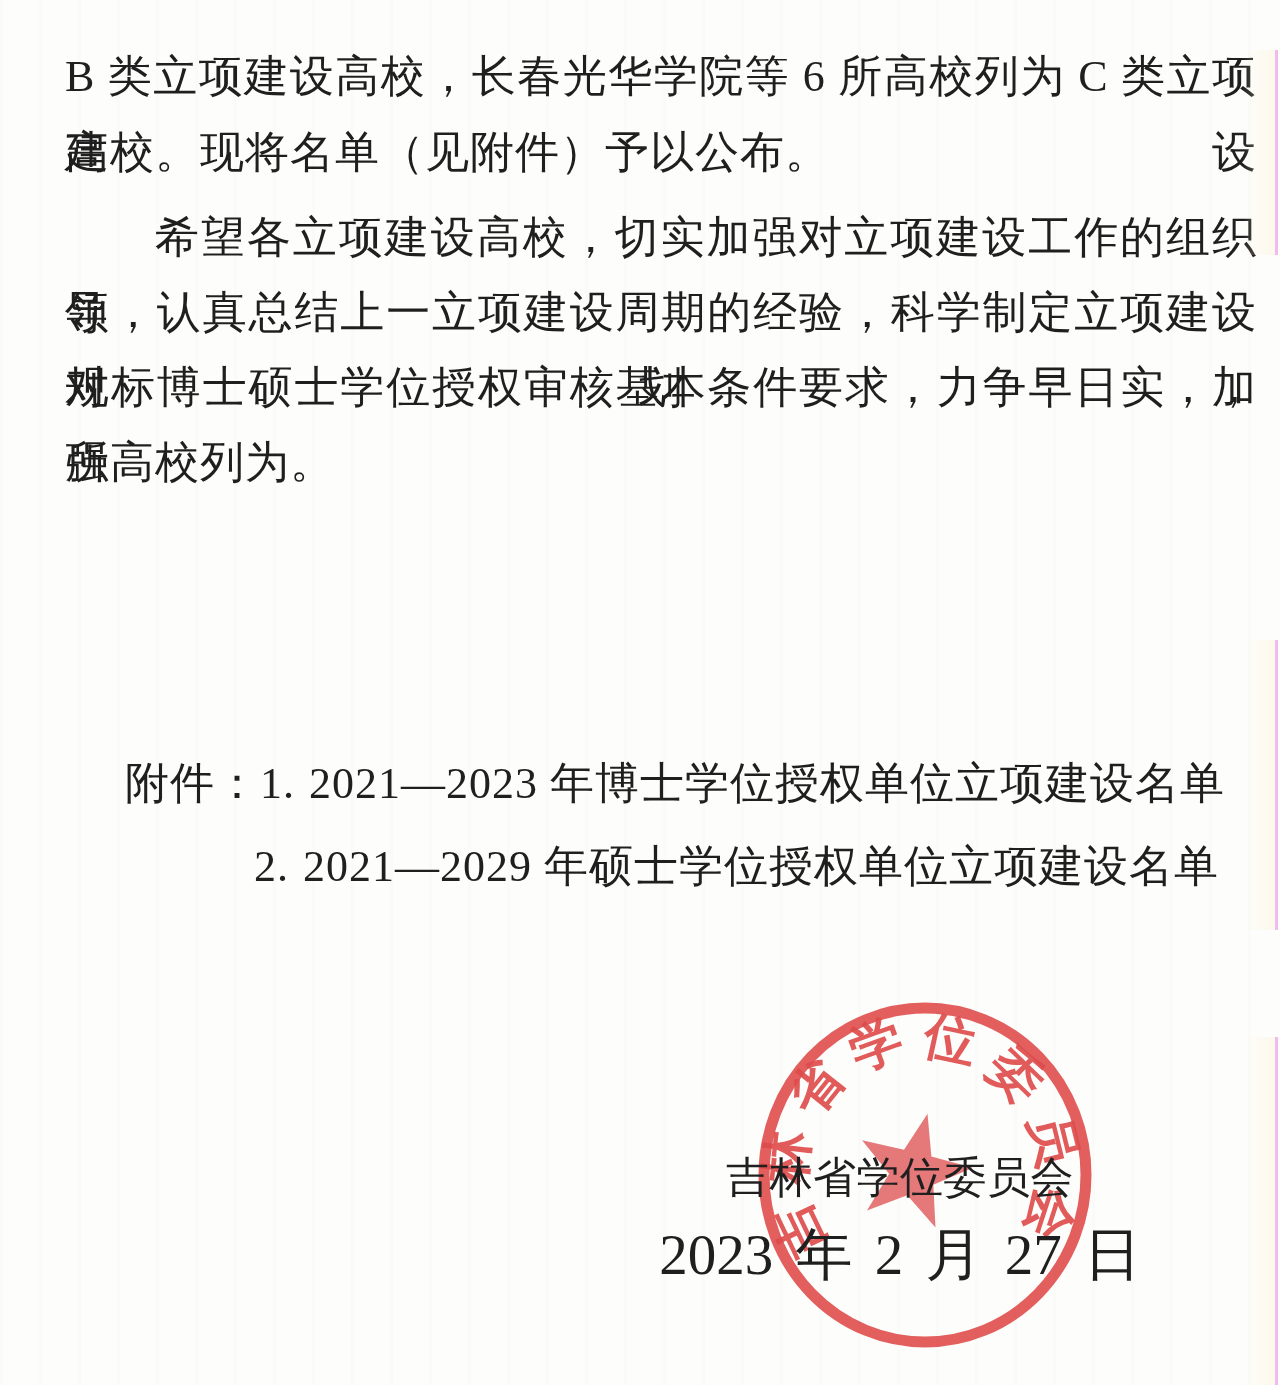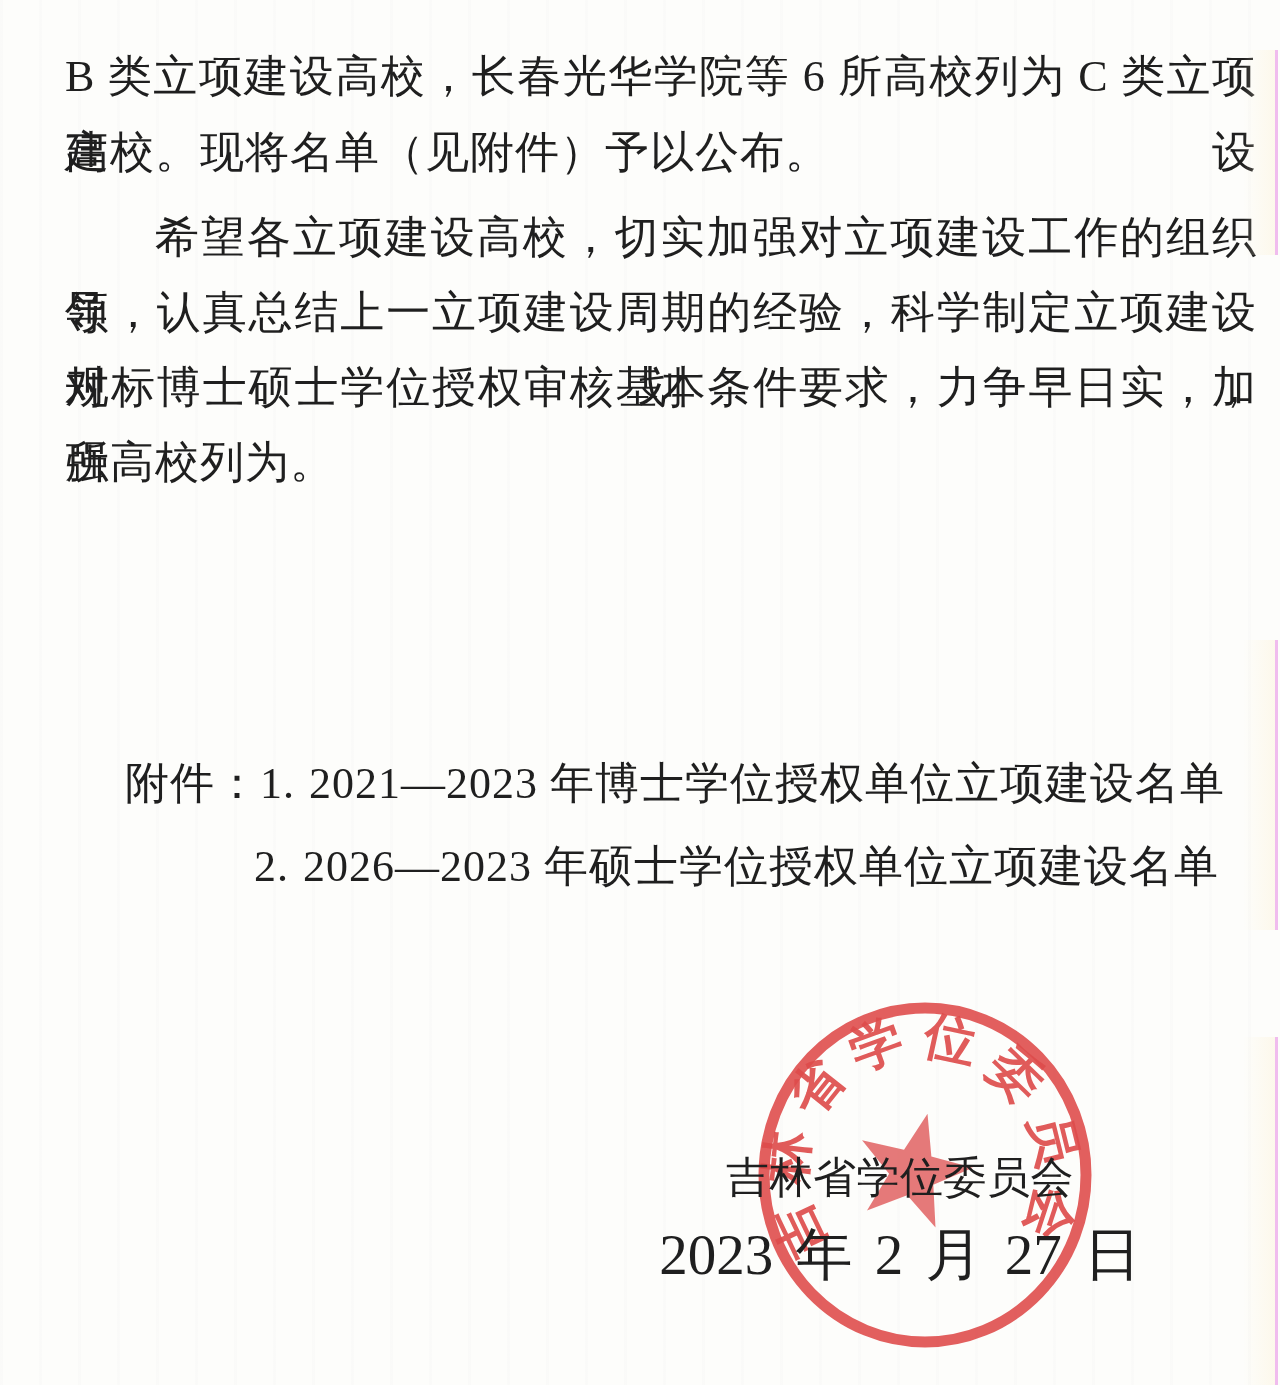--- a/index.html
+++ b/index.html
@@ -83,21 +83,21 @@
   <div class="tline">导，认真总结上一立项建设周期的经验，科学制定立项建设规划，</div>
   <div class="tline">对标博士硕士学位授权审核基本条件要求，力争早日实，加强</div>
   <div class="tline short">所高校列为。</div>
 </div>
 
 <div id="attachments">
   <div class="aline">
     <span>附件：</span><span class="num">1.</span><span>2021—2023 年博士学位授权单位立项建设名单</span>
   </div>
   <div class="aline cont">
-    <span class="num">2.</span><span>2026—2023 年硕士学位授权单位立项建设名单</span>
+    <span class="num">2.</span><span>2021—2029 年硕士学位授权单位立项建设名单</span>
   </div>
 </div>
 
 <div id="sig-org">吉林省学位委员会</div>
 <div id="sig-date">2023 年 2 月 27 日</div>
 
 <svg id="seal" viewBox="0 0 340 352" xmlns="http://www.w3.org/2000/svg">
   <defs>
     <path id="sealArc" d="M 74 245 A 118 118 0 1 1 264 239" fill="none"></path>
   </defs>

